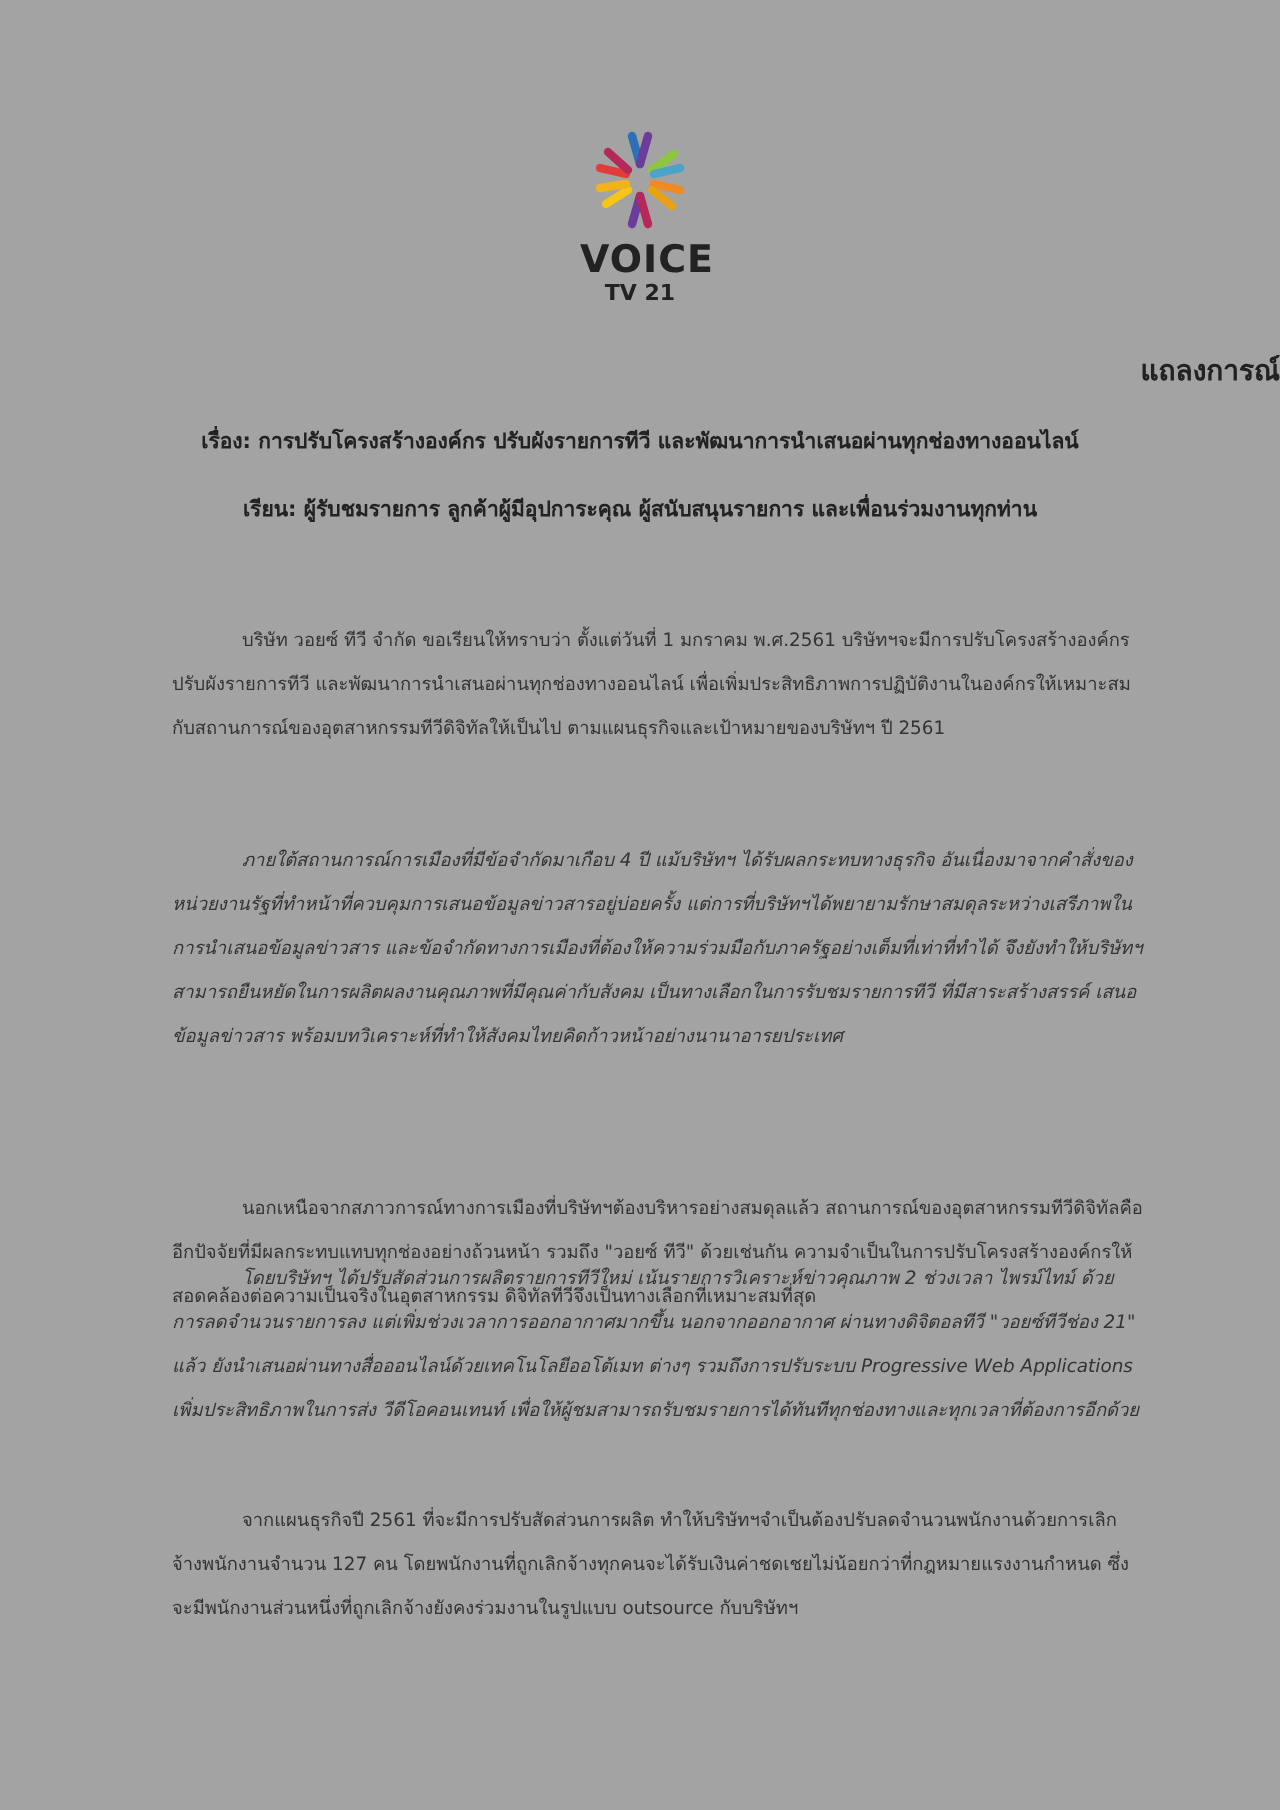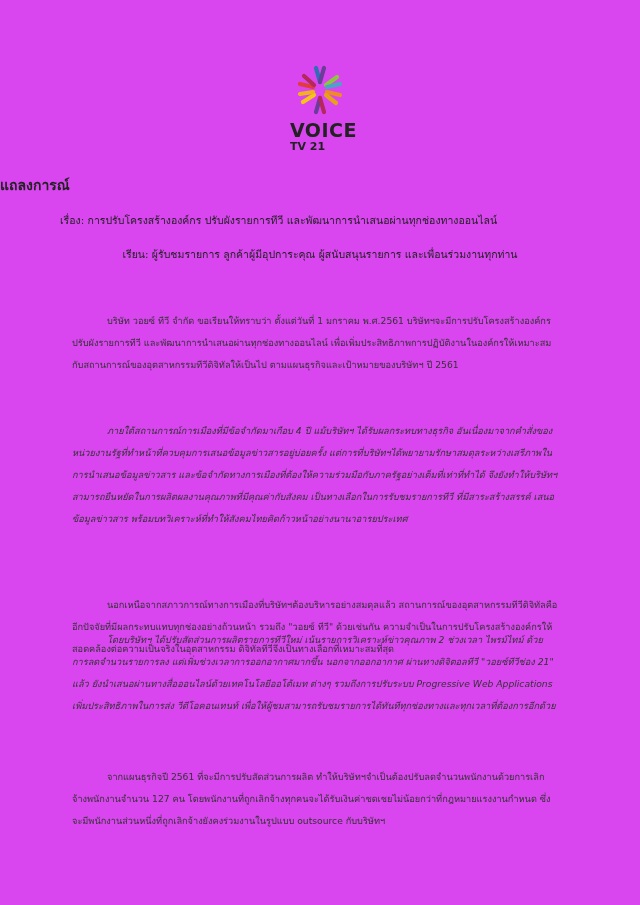--- a/index.html
+++ b/index.html
@@ -12,21 +12,21 @@
       height: 905px;
       position: relative;
       overflow: hidden;
       font-family: "DejaVu Sans", sans-serif;
       color: #222;
     }
     .page {
       position: absolute;
       left: 0; top: 0;
       width: 640px; height: 905px;
-      background: #d946ef;
+      background: #a3a3a3;
     }
     .logo {
       position: absolute;
       left: 290px;
       top: 62px;
       width: 60px;
       height: 100px;
     }
     .logo svg { display: block; }
     .logo-voice {
@@ -38,72 +38,74 @@
       font-weight: bold;
       font-size: 19px;
       letter-spacing: 0.5px;
       color: #222;
       line-height: 20px;
     }
     .logo-tv {
       position: absolute;
       left: 0; top: 79px;
       width: 60px;
+      text-align: center;
       font-family: "DejaVu Sans", sans-serif;
       font-weight: bold;
       font-size: 11px;
       color: #222;
       line-height: 12px;
     }
     .doc-title {
       position: absolute;
       left: 0; top: 174px;
       width: 640px;
-      text-align: left;
+      text-align: right;
       font-weight: bold;
       font-size: 14px;
       color: #222;
     }
     .subject {
       position: absolute;
       left: 60px; top: 212px;
       width: 520px;
-      font-weight: normal;
+      text-align: center;
+      font-weight: bold;
       font-size: 10.5px;
       color: #222;
       white-space: nowrap;
     }
     .addressee {
       position: absolute;
       left: 60px; top: 246px;
       width: 520px;
       text-align: center;
-      font-weight: normal;
+      font-weight: bold;
       font-size: 10.5px;
       color: #222;
       white-space: nowrap;
     }
     .para {
       position: absolute;
-      left: 72px;
+      left: 86px;
       width: 486px;
       font-size: 9.2px;
       line-height: 22px;
       color: #333;
       text-align: left;
     }
     .para .indent {
       display: inline-block;
       width: 35px;
     }
     .p1 { top: 310px; }
     .p2 { top: 420px; font-style: italic; }
     .p3 { top: 563px; margin-top: 31px; }
     .p4 { top: 629px; font-style: italic; }
-    .p5 { top: 750px; margin-top: 16px; }
+    .p5 { top: 750px; }
   </style>
 </head>
 <body>
 
 <div class="page">
 
   <div class="logo">
     <svg width="60" height="58" viewBox="0 0 60 58">
       <g transform="translate(30,28)" stroke-linecap="round" stroke-width="4.2" fill="none">
 

